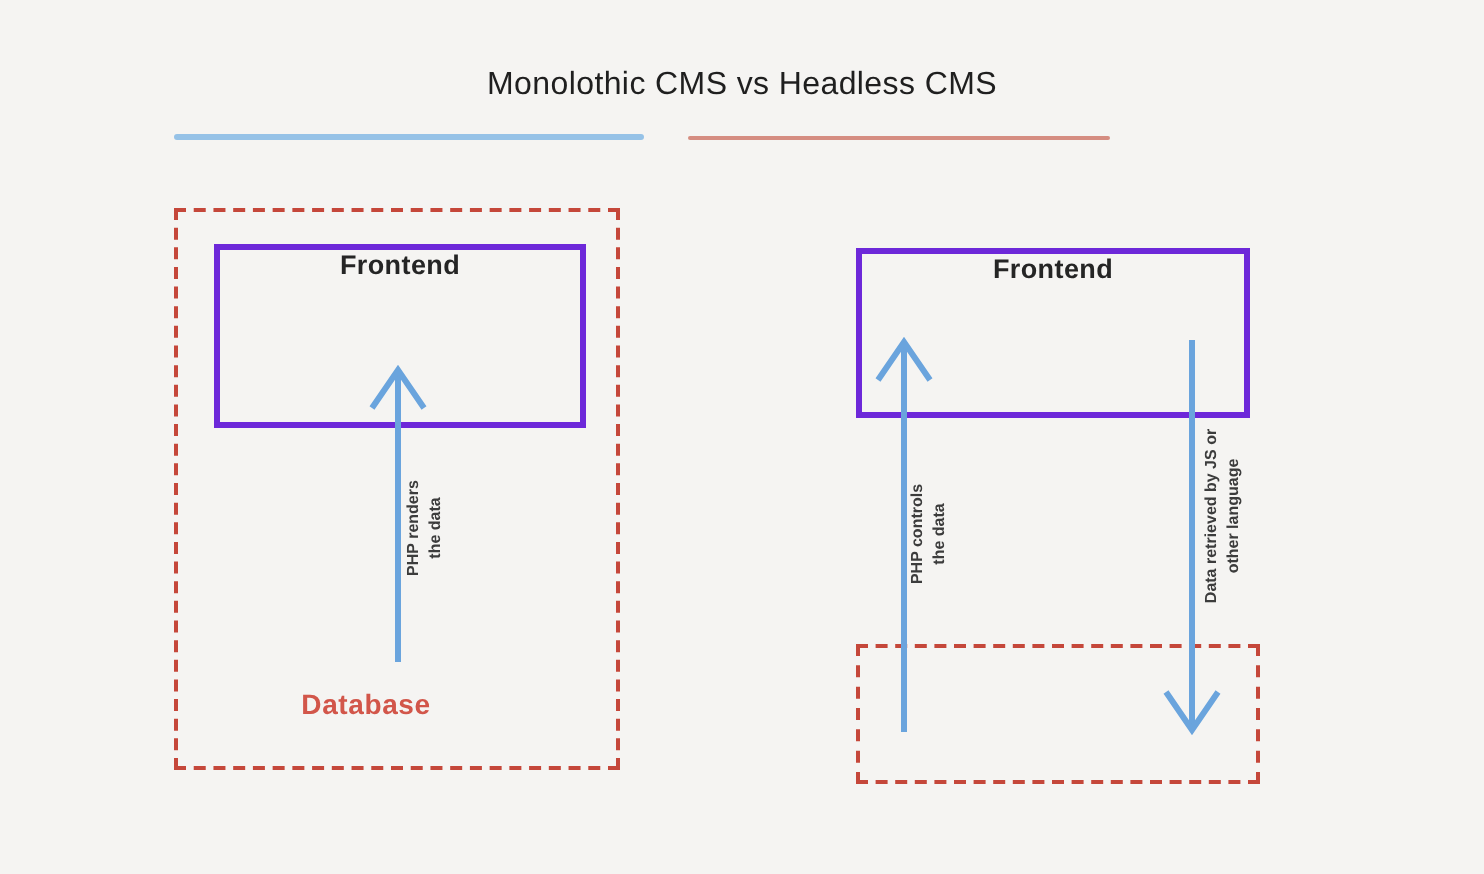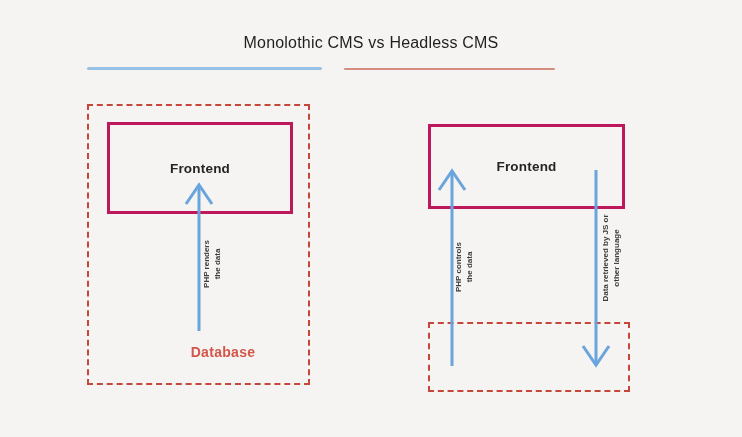--- a/index.html
+++ b/index.html
@@ -58,24 +58,23 @@
     height: 281px;
   }
   .dashed-box.headless {
     left: 428px;
     top: 322px;
     width: 202px;
     height: 70px;
   }
   .solid-box {
     position: absolute;
-    border: 3px solid #be185d;
+    border: 3px solid #6d28d9;
     box-sizing: border-box;
     display: flex;
-    align-items: center;
     justify-content: center;
   }
   .solid-box.mono {
     left: 107px;
     top: 122px;
     width: 186px;
     height: 92px;
   }
   .solid-box.headless {
     left: 428px;
@@ -94,21 +93,20 @@
     text-align: center;
     font-size: 14px;
     font-weight: 700;
     color: #d2564a;
     letter-spacing: 0.3px;
   }
   .database-label.mono {
     left: 87px;
     top: 344px;
     width: 192px;
-    margin-left: 40px;
   }
   .arrow-svg {
     position: absolute;
     overflow: visible;
   }
   .rot-label {
     position: absolute;
     text-align: center;
     transform: rotate(-90deg);
     font-size: 8px;

